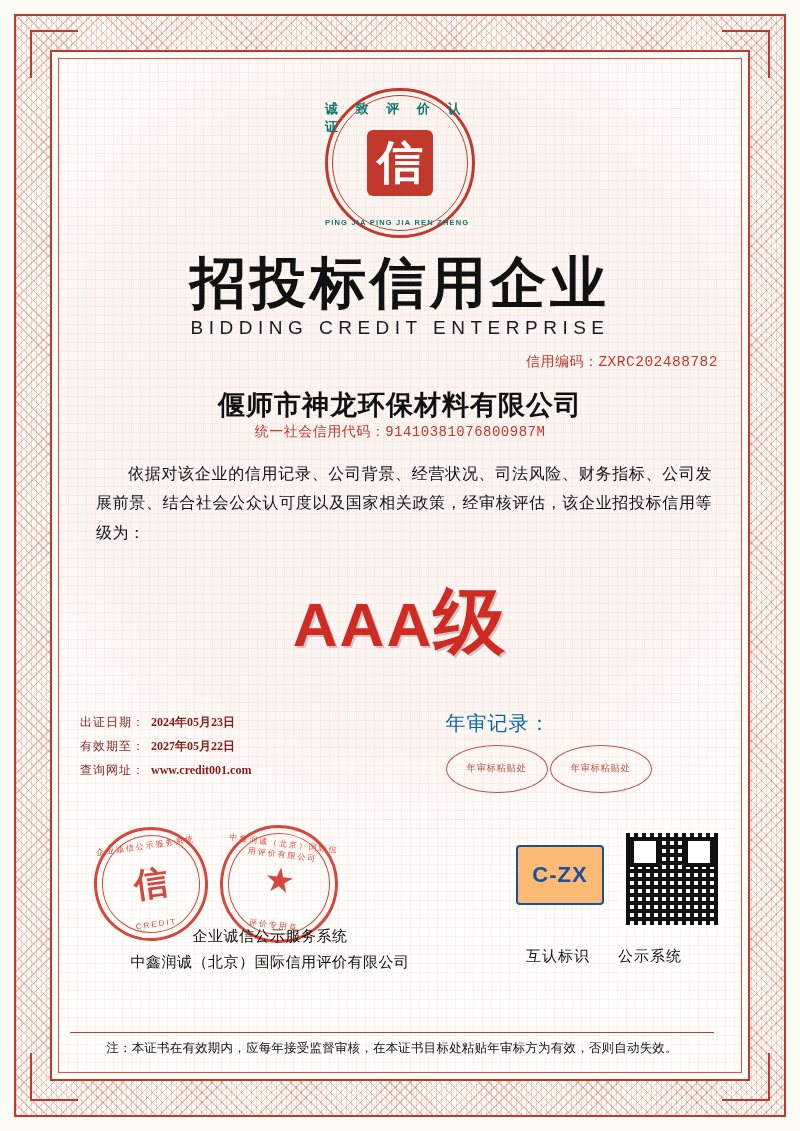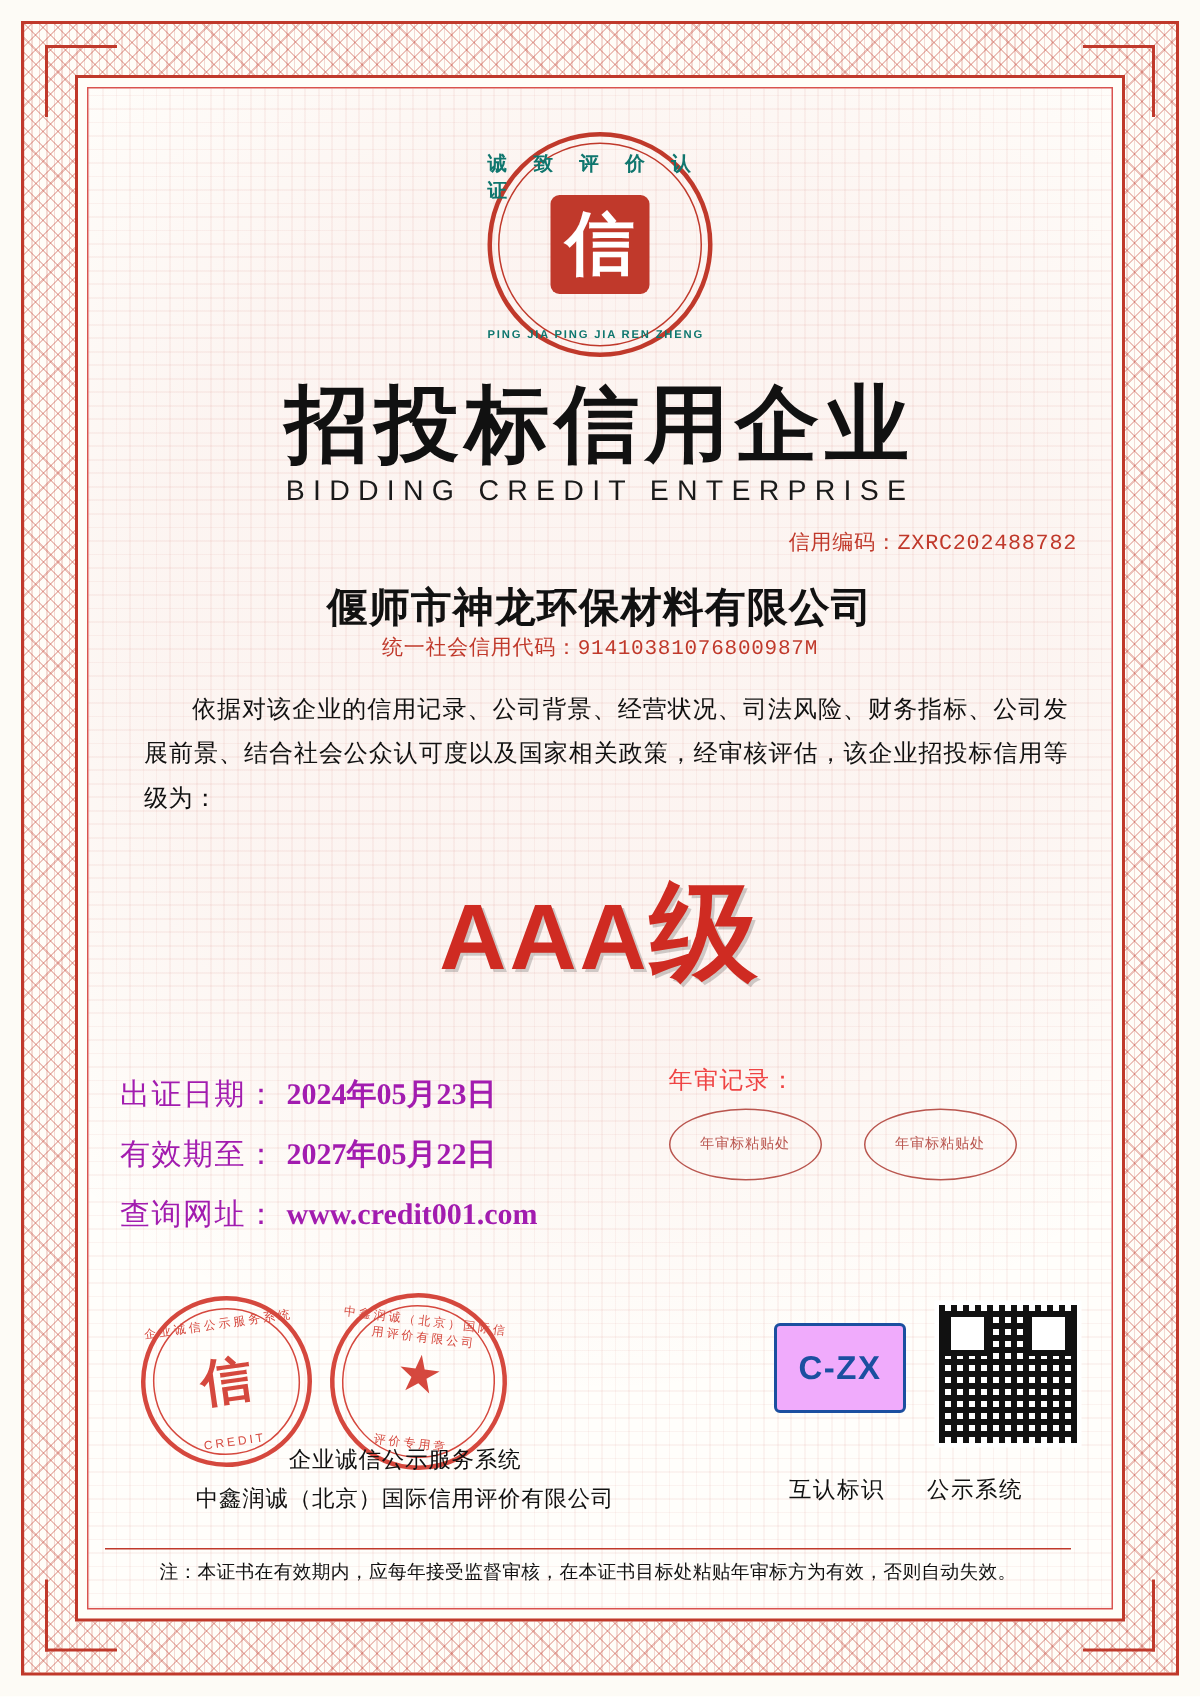--- a/index.html
+++ b/index.html
@@ -210,43 +210,43 @@
   .meta-row {
     display: flex;
     margin-top: 40px;
   }
   .meta-left {
     width: 56%;
     padding-left: 10px;
     box-sizing: border-box;
   }
   .meta-line {
-    font-size: 20px;
-    color: #a21caf;
+    font-size: 12px;
+    color: #7f1d1d;
     line-height: 2.0;
     white-space: nowrap;
   }
   .meta-line .label { letter-spacing: 1px; }
   .meta-line .value { margin-left: 6px; font-family: "Liberation Serif", serif; }
   .meta-line .value.mono { font-family: "Liberation Serif", serif; font-weight: bold; }
 
   .meta-right {
     flex: 1;
     padding-left: 6px;
     box-sizing: border-box;
   }
   .annual-title {
-    font-size: 16px;
-    color: #ef4444;
+    font-size: 20px;
+    color: #0369a1;
     letter-spacing: 1px;
     margin-bottom: 8px;
   }
   .annual-slots {
     display: flex;
-    gap: 28px;
+    gap: 2px;
   }
   .slot {
     width: 100px;
     height: 46px;
     border: 1px solid #b9554e;
     border-radius: 50%;
     display: flex;
     align-items: center;
     justify-content: center;
     font-size: 9.5px;
@@ -330,21 +330,21 @@
     border: 2px solid #1b4fa0;
     border-radius: 4px;
     display: flex;
     align-items: center;
     justify-content: center;
     color: #1b4fa0;
     font-family: "Liberation Sans", sans-serif;
     font-weight: bold;
     font-size: 22px;
     letter-spacing: 1px;
-    background: #f0abfc;
+    background: #fdba74;
   }
   .logo-caption {
     position: absolute;
     left: 426px; top: 120px;
     width: 124px;
     text-align: center;
     font-size: 15px;
     color: #111;
     letter-spacing: 1px;
   }

